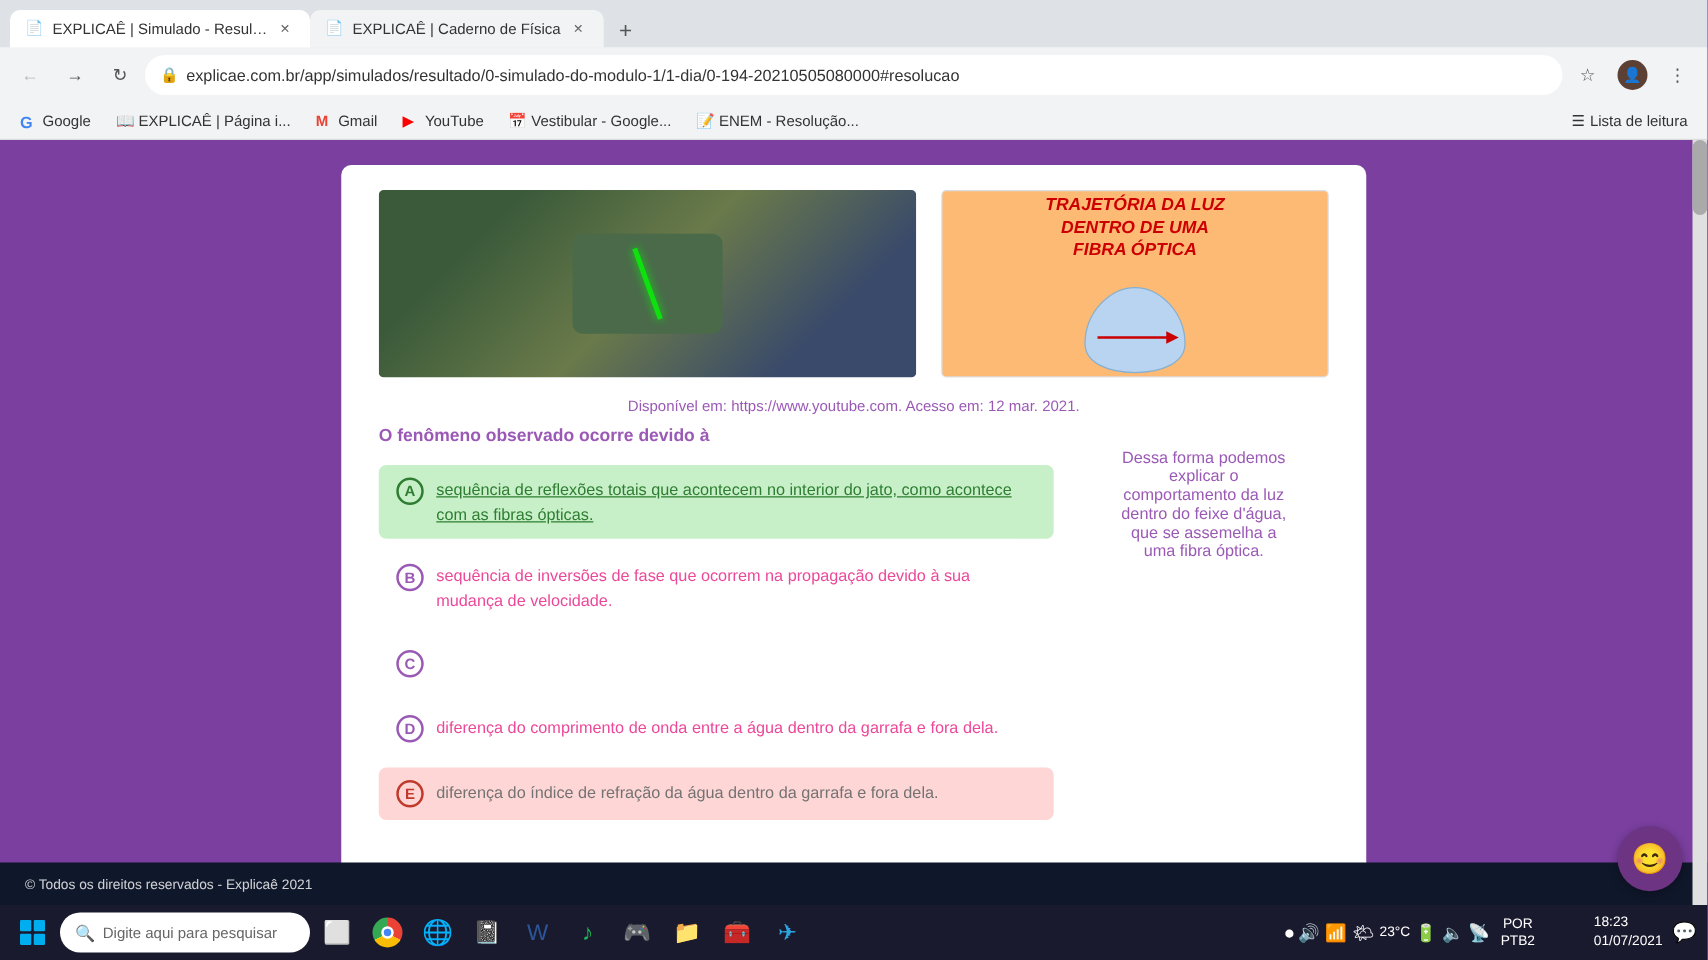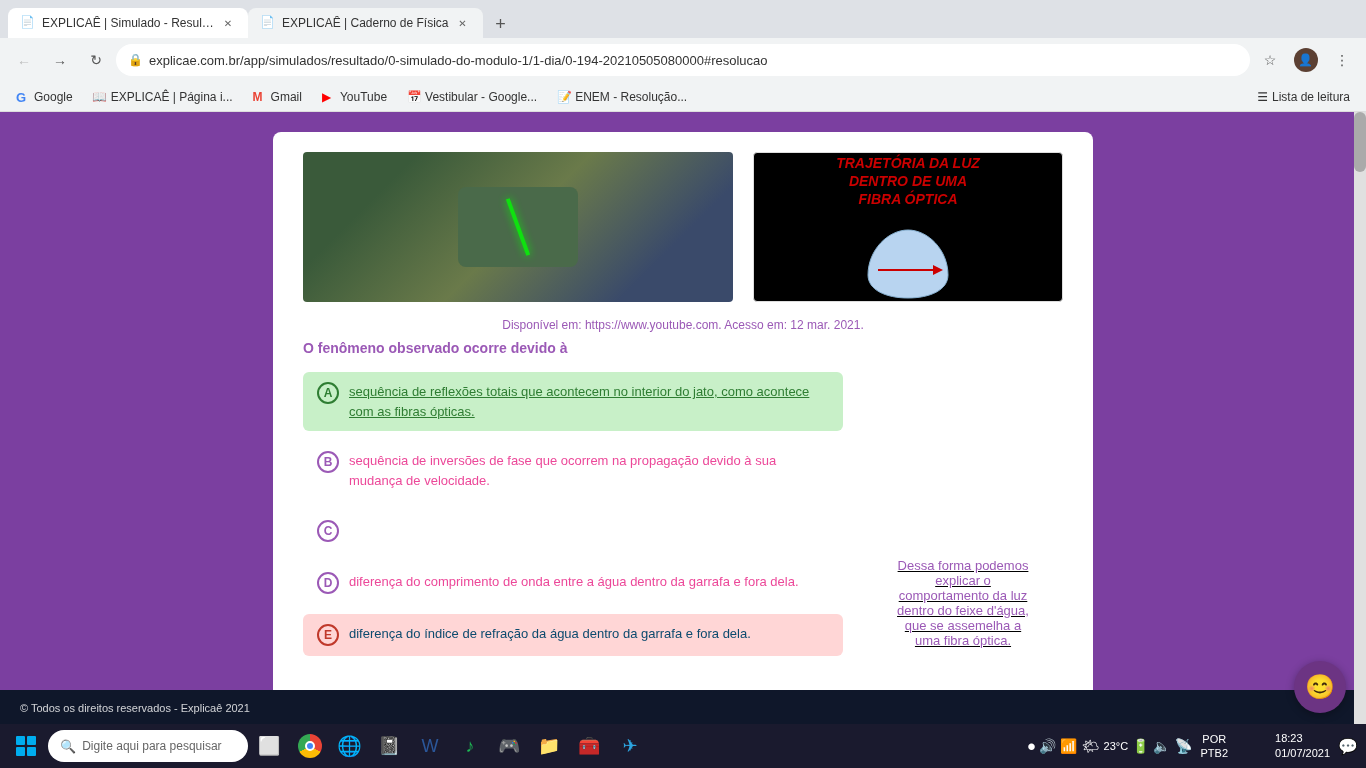--- a/index.html
+++ b/index.html
@@ -29,37 +29,37 @@
 
     
     .main-content { background: #7B3FA0; padding: 20px 0; display: flex; justify-content: center; height: calc(768px - 112px - 44px); overflow: hidden; }
     .content-card { background: #fff; width: 820px; border-radius: 8px; padding: 20px 30px; overflow-y: auto; position: relative; }
 
     
     .video-section { display: flex; gap: 20px; margin-bottom: 16px; }
     .video-placeholder { width: 430px; height: 150px; background: #888; border-radius: 4px; overflow: hidden; display: flex; align-items: center; justify-content: center; }
     .video-img { width: 100%; height: 100%; background: linear-gradient(135deg, #5a7a5a 30%, #8a8a5a 60%, #5a5a8a 100%); }
     .right-panel { flex: 1; display: flex; flex-direction: column; }
-    .right-image { width: 100%; height: 150px; background: #000000; border-radius: 4px; overflow: hidden; display: flex; align-items: center; justify-content: center; border: 1px solid #ddd; }
+    .right-image { width: 100%; height: 150px; background: #fdba74; border-radius: 4px; overflow: hidden; display: flex; align-items: center; justify-content: center; border: 1px solid #ddd; }
     .fiber-optic-image { display: flex; flex-direction: column; align-items: center; justify-content: center; gap: 8px; }
 
     .citation { text-align: center; color: #9b59b6; font-size: 12px; margin: 12px 0 8px 0; }
     .question-text { color: #9b59b6; font-size: 14px; font-weight: bold; margin-bottom: 16px; }
     .explanation-text { color: #9b59b6; font-size: 13px; text-align: center; padding: 8px 20px; }
 
     
     .option { display: flex; align-items: flex-start; gap: 10px; margin-bottom: 10px; padding: 10px 14px; border-radius: 6px; cursor: pointer; }
     .option-letter { min-width: 22px; height: 22px; border-radius: 50%; display: flex; align-items: center; justify-content: center; font-size: 12px; font-weight: bold; border: 2px solid #9b59b6; color: #9b59b6; flex-shrink: 0; }
     .option-text { font-size: 13px; color: #ec4899; line-height: 1.5; }
     .option.correct { background: #c8f0c8; }
     .option.correct .option-letter { border-color: #2e7d32; color: #2e7d32; }
     .option.correct .option-text { color: #2e7d32; text-decoration: underline; }
     .option.wrong { background: #ffd6d6; }
     .option.wrong .option-letter { border-color: #c0392b; color: #c0392b; }
-    .option.wrong .option-text { color: #0c4a6e; }
+    .option.wrong .option-text { color: #737373; }
 
     
     .footer { position: absolute; bottom: 44px; left: 0; right: 0; background: #0f172a; padding: 8px 20px; }
     .footer-text { color: #fff; font-size: 11px; opacity: 0.8; }
 
     
     .chat-btn { position: absolute; bottom: 55px; right: 20px; width: 52px; height: 52px; border-radius: 50%; background: #6c3483; display: flex; align-items: center; justify-content: center; cursor: pointer; box-shadow: 0 2px 8px rgba(0,0,0,0.3); }
     .chat-icon { font-size: 24px; color: #fff; }
 
     
@@ -194,21 +194,21 @@
                 <polygon points="85,45 95,50 85,55" fill="#cc0000"></polygon>
               </svg>
             </div>
           </div>
         </div>
       </div>
     </div>
 
     <div class="citation">Disponível em: https://www.youtube.com. Acesso em: 12 mar. 2021.</div>
 
-    <div style="display:flex; gap:20px;align-items:flex-end;">
+    <div style="display:flex; gap:20px;">
       <div style="flex:1;">
 
         <div class="question-text">O fenômeno observado ocorre devido à</div>
 
         <div class="option correct">
           <div class="option-letter">A</div>
           <div class="option-text">sequência de reflexões totais que acontecem no interior do jato, como acontece com as fibras ópticas.</div>
         </div>
 
         <div class="option">
@@ -224,21 +224,21 @@
           <div class="option-letter">D</div>
           <div class="option-text">diferença do comprimento de onda entre a água dentro da garrafa e fora dela.</div>
         </div>
 
         <div class="option wrong">
           <div class="option-letter">E</div>
           <div class="option-text">diferença do índice de refração da água dentro da garrafa e fora dela.</div>
         </div>
       </div>
 
-      <div style="width:200px; padding:10px; display:flex; align-items:flex-start;text-decoration:underline;">
+      <div style="width:200px; padding:10px; display:flex; align-items:flex-start;">
         <div class="explanation-text">Dessa forma podemos explicar o comportamento da luz dentro do feixe d'água, que se assemelha a uma fibra óptica.</div>
       </div>
     </div>
   </div>
 </div>
 
 <div class="footer">
   <span class="footer-text">© Todos os direitos reservados - Explicaê 2021</span>
 </div>
 

